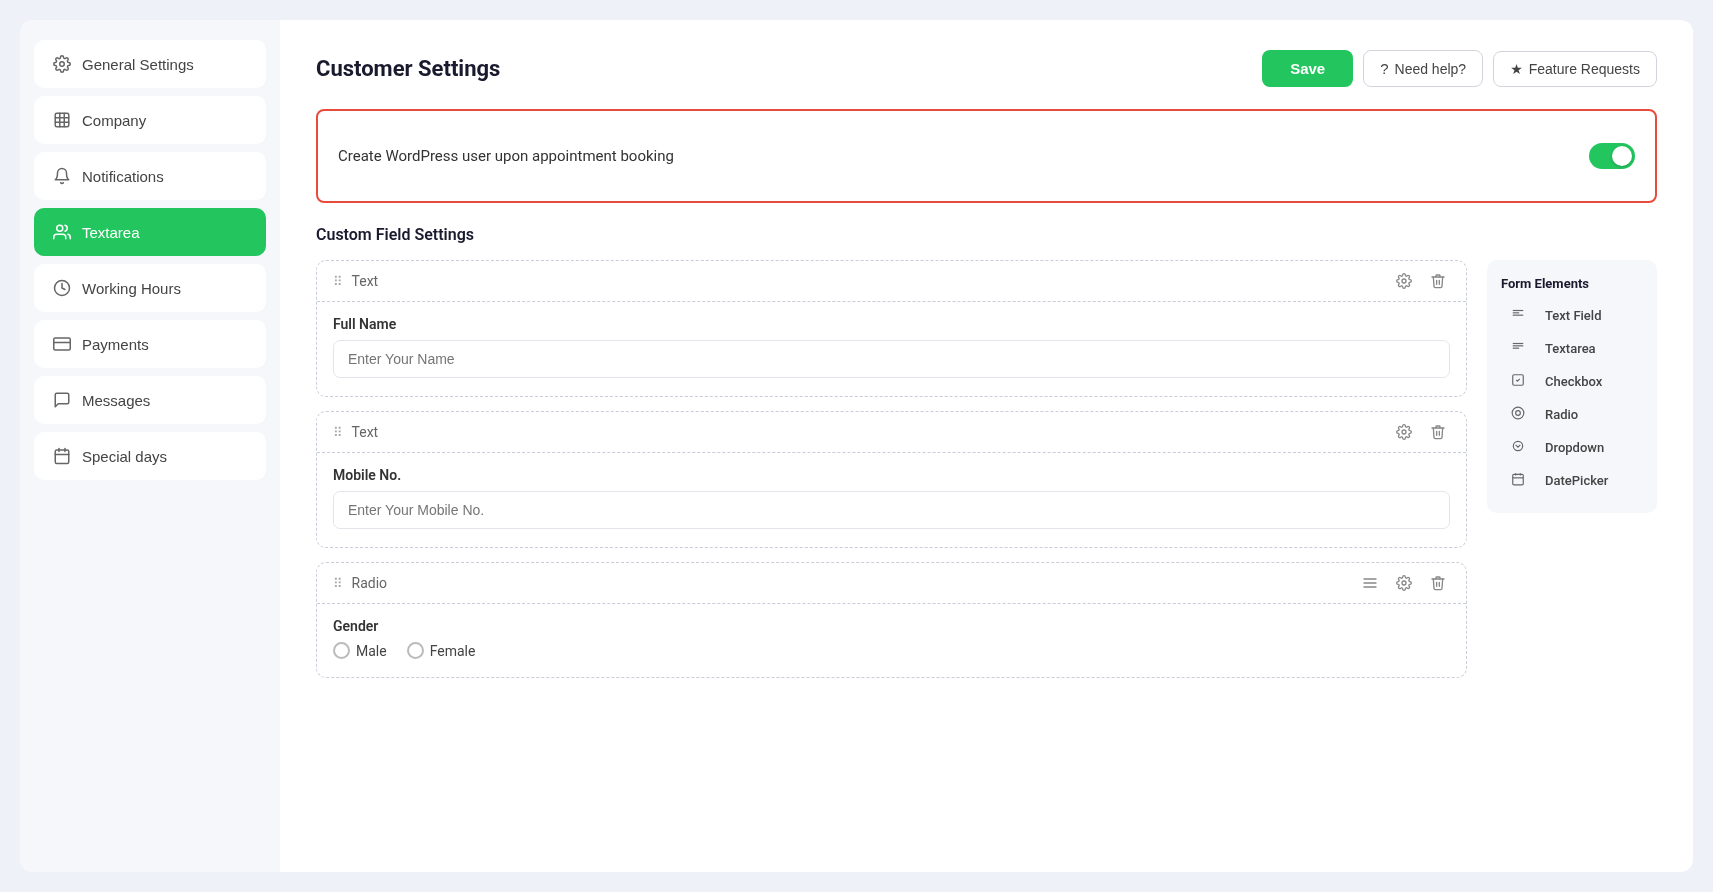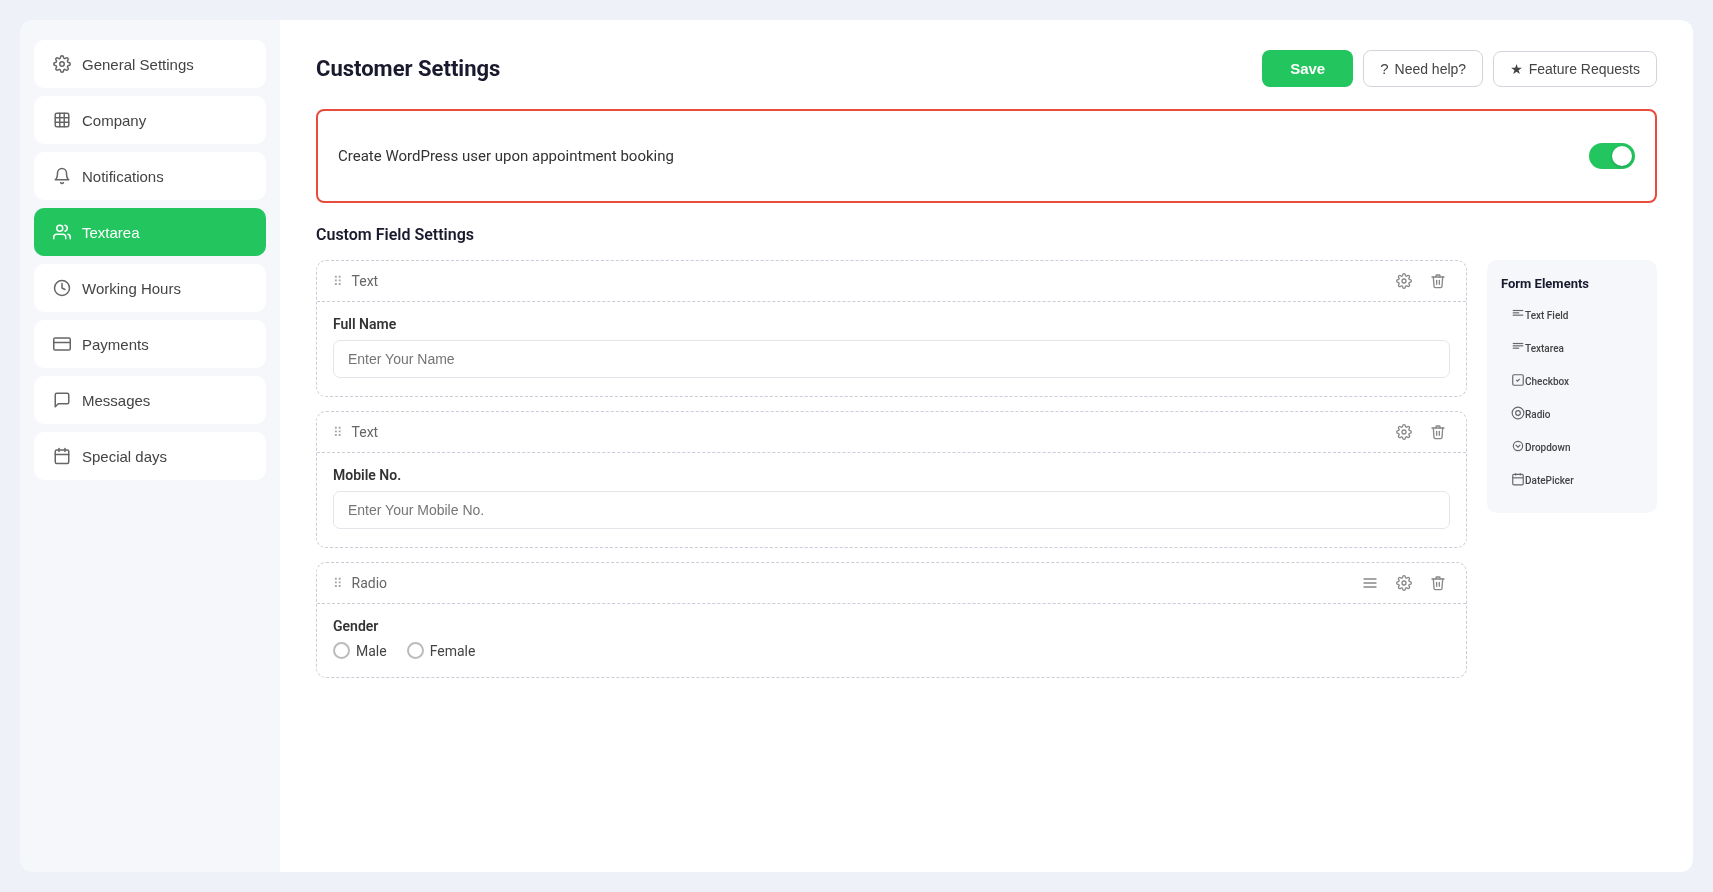--- a/index.html
+++ b/index.html
@@ -253,23 +253,23 @@
     }
     .form-elements-title {
       font-size: 13px;
       font-weight: 700;
       color: #1a1a2e;
       margin-bottom: 8px;
     }
     .form-element-item {
       display: flex;
       align-items: center;
-      gap: 0;
+      gap: 20px;
       padding: 8px 10px;
-      font-size: 10px;
+      font-size: 13px;
       color: #444;
       cursor: pointer;
       border-radius: 6px;
       font-weight: 500;
     }
     .form-element-item .el-icon {
       font-size: 14px;
       color: #555;
     }
     

